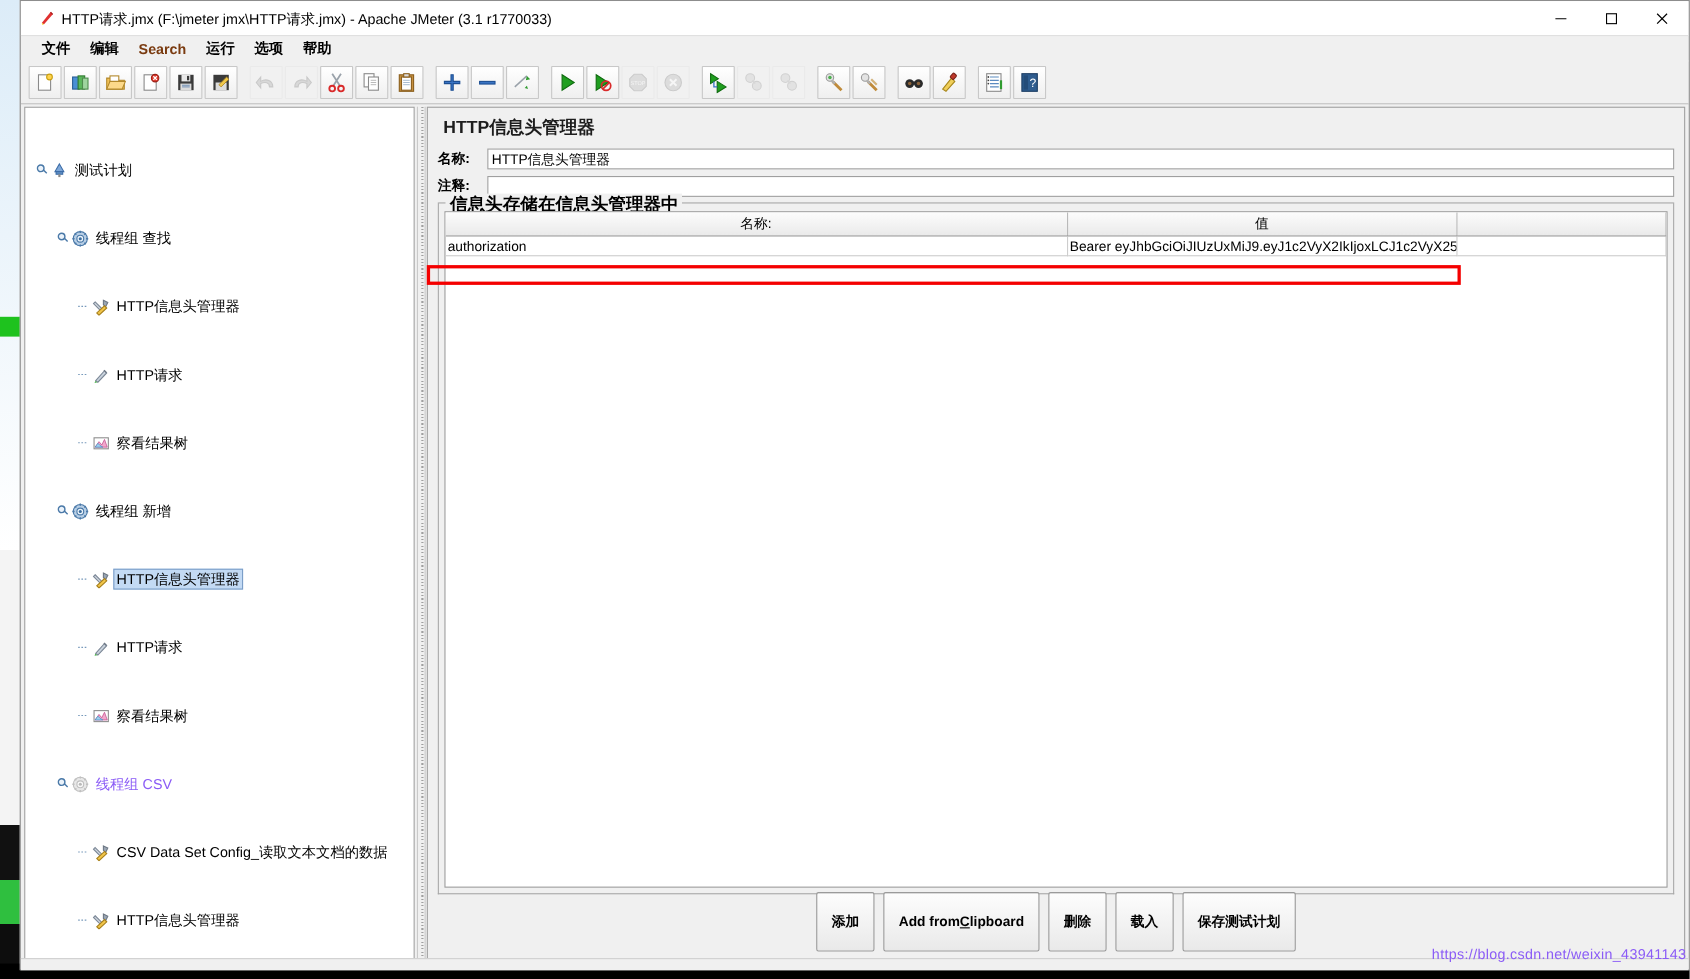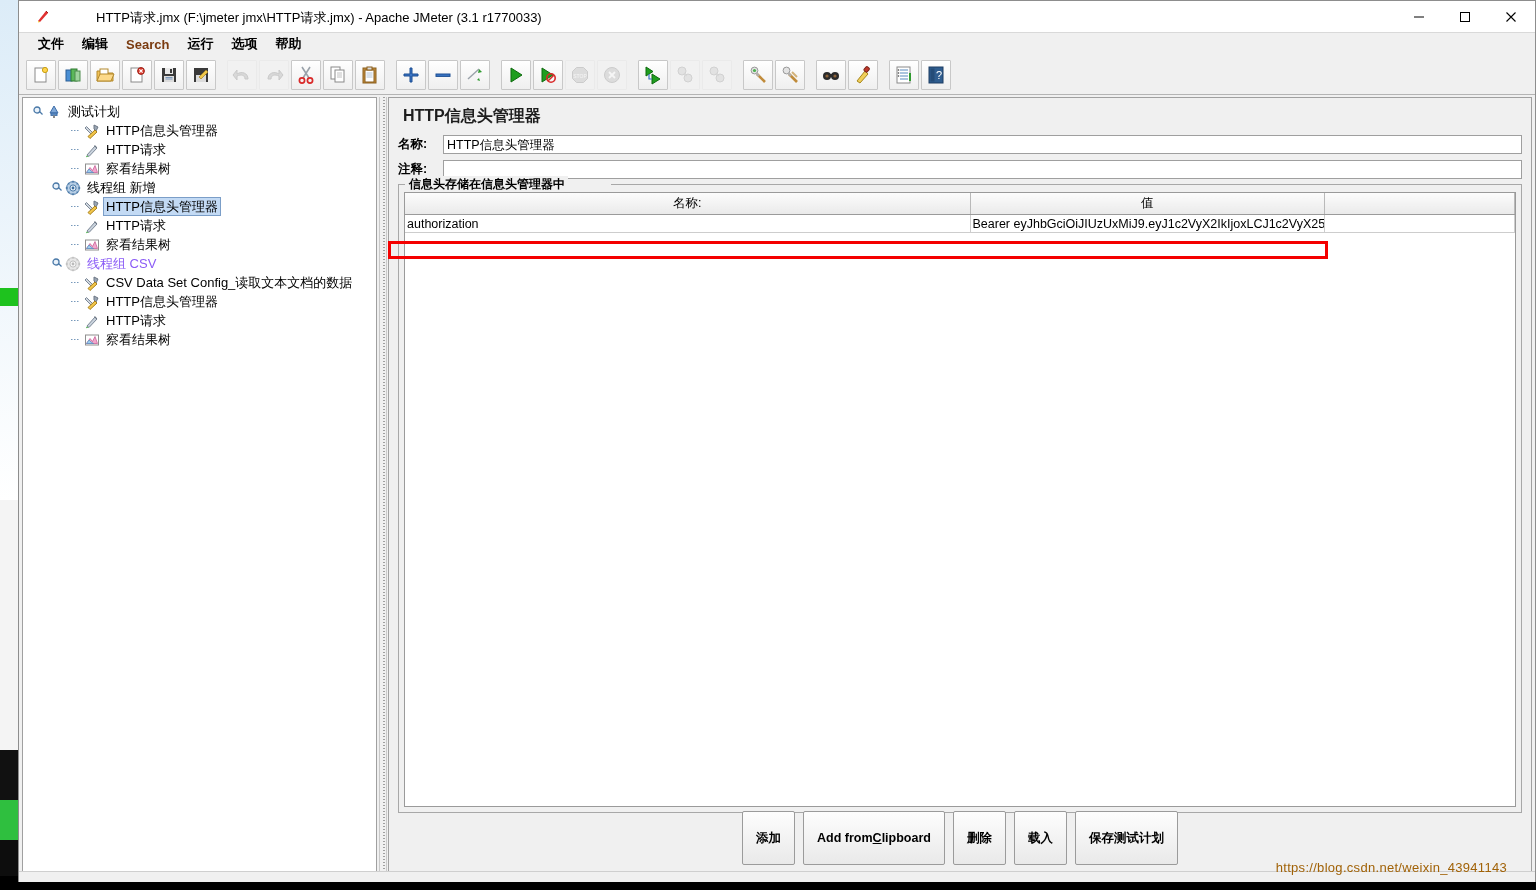--- a/index.html
+++ b/index.html
@@ -21,21 +21,21 @@
   #bottom-taskbar{position:absolute;left:0;top:876px;width:600px;height:14px;background:#000;}
 
   
   #jmeter-window{position:absolute;left:18px;top:0;width:1518px;height:882px;background:#f0f0f0;
     border:1px solid #8d8d8d;box-sizing:border-box;}
 
   
   #titlebar{position:relative;height:31px;background:#ffffff;border-bottom:1px solid #d9d9d9;}
   #titlebar .tb-icon{position:absolute;left:16px;top:7px;width:16px;height:16px;}
   #titlebar .tb-text{position:absolute;left:37px;top:8px;font-size:13px;color:#000;white-space:nowrap;
-    font-family:"Liberation Sans",sans-serif;margin-left:40px;}
+    font-family:"Liberation Sans",sans-serif;}
   .win-btn{position:absolute;top:0;width:46px;height:31px;display:flex;align-items:center;justify-content:center;}
   .win-btn svg{display:block;}
   #btn-min{right:93px;}#btn-max{right:47px;}#btn-close{right:1px;}
 
   
   #menubar{position:relative;height:22px;background:#f0f0f0;padding-left:10px;display:flex;align-items:center;
     border-bottom:1px solid #f0f0f0;}
   .menu-item{font-size:13px;font-weight:bold;padding:2px 9px;color:#000;white-space:nowrap;cursor:default;
     font-family:"Liberation Sans",sans-serif;}
   .menu-item.latin{color:#7a3b10;}
@@ -66,21 +66,21 @@
     border:1px solid #a0a0a0;box-sizing:border-box;overflow:hidden;}
   #divider{position:absolute;left:360px;top:2px;width:8px;height:781px;background:#f0f0f0;
     border-left:1px solid #c9c9c9;border-right:1px solid #c9c9c9;box-sizing:border-box;}
   #divider .grip{position:absolute;left:3px;top:0;width:2px;height:781px;
     background-image:repeating-linear-gradient(#9f9f9f 0 1px,transparent 1px 3px);}
   #right-pane{position:absolute;left:369px;top:2px;right:3px;height:781px;background:#f0f0f0;
     border:1px solid #a0a0a0;box-sizing:border-box;}
 
   
   .tree{padding:4px 0 0 4px;user-select:none;}
-  .tnode{position:relative;height:19px;display:flex;align-items:center;white-space:nowrap;}
+  .tnode{position:relative;height:19px;display:flex;align-items:center;white-space:nowrap;margin-top:43px;}
   .tnode .lbl{font-size:13px;padding:0 3px;line-height:17px;font-family:"Liberation Sans",sans-serif;}
   .tnode .lbl.sel{background:#c3daf4;border:1px solid #7b9ec8;padding:0 2px;}
   .tnode .lbl.dim{color:#8b5cf6;}
   .ticon{width:17px;height:17px;margin-right:3px;flex:0 0 17px;display:flex;align-items:center;justify-content:center;}
   .ticon svg{display:block;}
   .handle{width:11px;height:11px;flex:0 0 11px;margin-right:1px;display:flex;align-items:center;justify-content:center;}
   .spacer{flex:0 0 auto;}
 
   
   #panel-title{position:absolute;left:14px;top:8px;font-size:16px;font-weight:bold;color:#1d1d1d;
@@ -91,21 +91,21 @@
     padding:0 3px;line-height:19px;box-sizing:border-box;color:#000;overflow:hidden;white-space:nowrap;
     font-family:"Liberation Sans",sans-serif;}
   #row-name{top:36px;}
   #row-comment{top:61px;}
 
   
   #group-box{position:absolute;left:9px;top:86px;right:9px;bottom:64px;
     border:1px solid #a8a8a8;border-top:none;box-sizing:border-box;}
   #group-box .gb-top-l{position:absolute;left:0;top:0;width:6px;height:1px;background:#a8a8a8;}
   #group-box .gb-top-r{position:absolute;right:0;top:0;left:212px;height:1px;background:#a8a8a8;}
-  #group-legend{position:absolute;left:7px;top:-8px;font-size:12px;font-weight:bold;background:#f0f0f0;padding:0 3px;}
+  #group-legend{position:absolute;left:7px;top:-8px;font-size:16px;font-weight:bold;background:#f0f0f0;padding:0 3px;}
 
   #table-wrap{position:absolute;left:5px;top:8px;right:5px;bottom:5px;background:#fff;
     border:1px solid #9a9a9a;box-sizing:border-box;overflow:hidden;}
   table.hdrs{width:100%;border-collapse:collapse;table-layout:fixed;}
   table.hdrs th{height:19px;background:linear-gradient(#fcfcfc,#eaeaea);border-right:1px solid #b9b9b9;
     border-bottom:1px solid #9a9a9a;font-size:12.5px;font-weight:normal;color:#000;text-align:center;
     font-family:"Liberation Sans",sans-serif;}
   table.hdrs td{height:17px;border-right:1px solid #cdcdcd;border-bottom:1px solid #cdcdcd;
     font-size:12.5px;padding:0 2px;white-space:nowrap;overflow:hidden;text-overflow:clip;
     font-family:"Liberation Sans",sans-serif;}
@@ -118,21 +118,21 @@
     border:3px solid #f40000;box-sizing:border-box;pointer-events:none;z-index:40;}
 
   
   #btnbar{position:absolute;left:0;right:0;bottom:12px;display:flex;justify-content:center;gap:8px;}
   .pbtn{height:26px;padding:13px 13px;border:1px solid #9b9b9b;background:linear-gradient(#fdfdfd,#e9e9e9);
     font-size:12.5px;font-weight:bold;color:#000;display:flex;align-items:center;justify-content:center;
     border-radius:2px;white-space:nowrap;font-family:"Liberation Sans",sans-serif;cursor:default;}
   .pbtn u{text-decoration:underline;}
 
   
-  #watermark{position:absolute;right:28px;bottom:6px;font-size:13px;color:#a16207;
+  #watermark{position:absolute;right:2px;bottom:6px;font-size:13px;color:#8b5cf6;
     font-family:"Liberation Sans",sans-serif;letter-spacing:.3px;z-index:30;white-space:nowrap;}
 
   
   #win-bottom{position:absolute;left:0;right:0;bottom:0;height:9px;background:#f0f0f0;border-top:1px solid #cfcfcf;}
 </style>
 </head>
 <body>
 
 <div id="desktop-strip">
   <div class="bgwin bg1"></div>
@@ -406,20 +406,38 @@
               </svg>
             </span>
             <span class="ticon">
               <svg width="16" height="16" viewBox="0 0 16 16">
                 <path d="M8 2 L12 9 H4 Z" fill="#7fa8d8" stroke="#3d6da8"></path>
                 <rect x="5" y="9" width="6" height="2.4" fill="#5f8ec4" stroke="#3d6da8"></rect>
                 <rect x="7" y="11.4" width="2" height="2.6" fill="#8a8a8a"></rect>
               </svg>
             </span>
             <span class="lbl">测试计划</span>
+          </div>
+          <div class="tnode">
+            <span class="spacer" style="width: 25px;"></span>
+            <span class="handle">
+              <svg width="11" height="11" viewBox="0 0 11 11">
+                <circle cx="4" cy="4" r="3" fill="#eaf2fa" stroke="#4a79a8" stroke-width="1.3"></circle>
+                <path d="M6.5 5.5 L9.5 8.5" stroke="#4a79a8" stroke-width="1.3"></path>
+              </svg>
+            </span>
+            <span class="ticon">
+              <svg width="16" height="16" viewBox="0 0 16 16">
+                <circle cx="8" cy="8" r="6.4" fill="#b8cfe6" stroke="#4a79a8"></circle>
+                <circle cx="8" cy="8" r="3.1" fill="#e9f2fa" stroke="#4a79a8"></circle>
+                <circle cx="8" cy="8" r="1.4" fill="#3c6d9e"></circle>
+                <path d="M8 0.8 v2 M8 13.2 v2 M0.8 8 h2 M13.2 8 h2 M3 3 l1.4 1.4 M11.6 11.6 L13 13 M13 3 l-1.4 1.4 M4.4 11.6 L3 13" stroke="#4a79a8" stroke-width="1.3"></path>
+              </svg>
+            </span>
+            <span class="lbl">线程组 查找</span>
           </div>
           <div class="tnode">
             <span class="spacer" style="width: 44px;"></span>
             <span class="handle">
               <svg width="11" height="11" viewBox="0 0 11 11">
                 <path d="M0 5.5 H8" stroke="#7799bb" stroke-width="1" stroke-dasharray="1.5 1.5"></path>
               </svg>
             </span>
             <span class="ticon">
               <svg width="16" height="16" viewBox="0 0 16 16">

